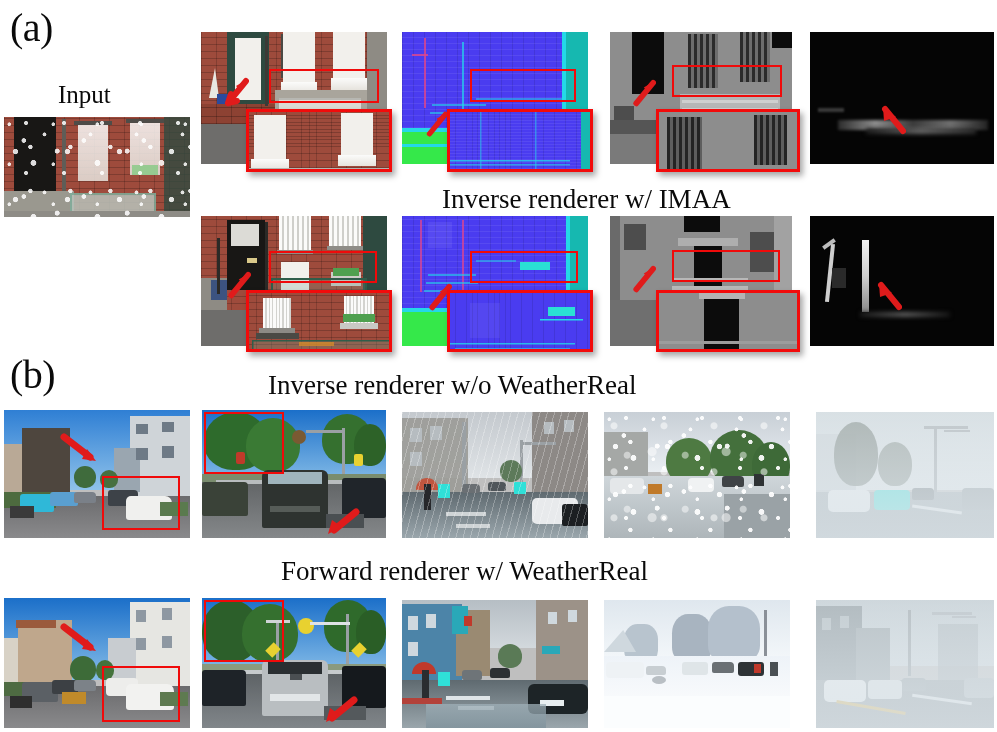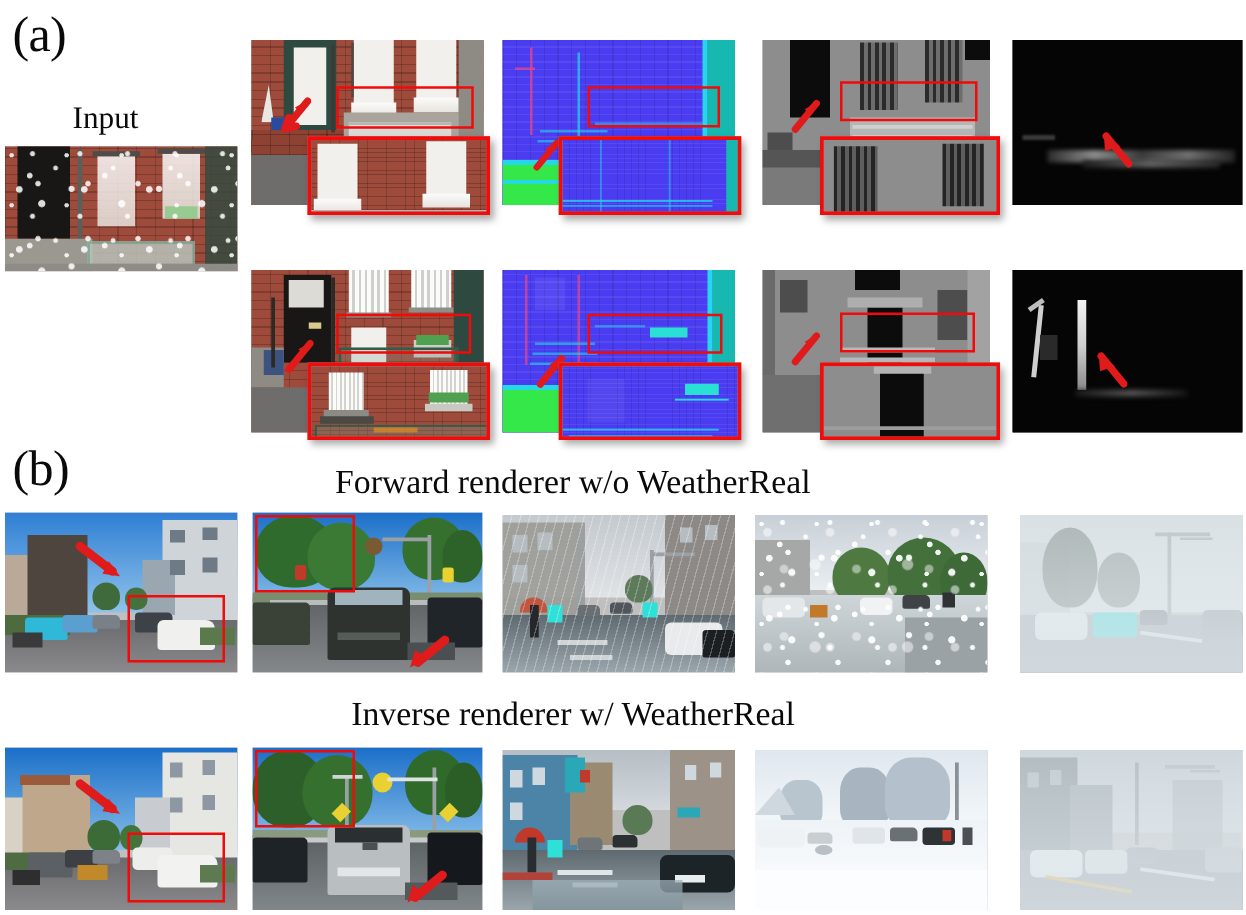--- a/index.html
+++ b/index.html
@@ -144,20 +144,21 @@
 </head>
 <body>
 
 <div id="figure">
 
   <div class="panel-label sect-label" style="left:10px; top:8px;">(a)</div>
 
   <div class="panel-label col-title" style="left:58px; top:82px;">Input</div>
 
 
+  <div class="panel-label row-title" style="left:442px; top:186px;">Inverse renderer w/ IMAA</div>
 
   <div class="img-panel" style="left:4px; top:117px; width:186px; height:100px;">
     <div class="scene brick">
       <div class="obj blackdoor" style="left:10px; top:0; width:42px; height:74px;"></div>
       <div class="obj" style="left:58px; top:2px; width:4px; height:96px; background:#5f5d57;"></div>
       <div class="obj win-shade" style="left:74px; top:8px; width:30px; height:56px; opacity:.85;"></div>
       <div class="obj" style="left:70px; top:4px; width:38px; height:4px; background:#4e4c48;"></div>
       <div class="obj win-shade" style="left:126px; top:6px; width:30px; height:52px; opacity:.85;"></div>
       <div class="obj" style="left:122px; top:2px; width:38px; height:4px; background:#4e4c48;"></div>
       <div class="obj" style="left:128px; top:48px; width:26px; height:10px; background:#7fc97f; opacity:.75;"></div>
@@ -400,23 +401,23 @@
     <div class="arrow" style="left:58px; top:62px; width:34px; height:34px;">
       <svg viewBox="0 0 34 34" width="34" height="34">
         <path d="M31 29 L13 7" stroke="#e01b1b" stroke-width="6" fill="none" stroke-linecap="round"></path>
         <path d="M11 5 L12 19 L24 15 Z" fill="#e01b1b"></path>
       </svg>
     </div>
   </div>
 
   <div class="panel-label sect-label" style="left:10px; top:355px;">(b)</div>
 
-  <div class="panel-label row-title" style="left:268px; top:372px;">Forward renderer w/o WeatherReal</div>
-
-  <div class="panel-label row-title" style="left:281px; top:558px;">Inverse renderer w/ WeatherReal</div>
+  <div class="panel-label row-title" style="left:268px; top:372px;">Inverse renderer w/o WeatherReal</div>
+
+  <div class="panel-label row-title" style="left:281px; top:558px;">Forward renderer w/ WeatherReal</div>
 
   <div class="img-panel" style="left:4px; top:410px; width:186px; height:128px;">
     <div class="scene">
       <div class="sky sky-blue" style="top:0; height:80px;"></div>
       <div class="bldg" style="left:0; top:34px; width:34px; height:52px; background:#b9a996;"></div>
       <div class="bldg" style="left:18px; top:18px; width:48px; height:70px; background:#4e463e;"></div>
       <div class="bldg" style="left:126px; top:6px; width:60px; height:84px; background:#cfd4d8;"></div>
       <div class="bldg" style="left:110px; top:38px; width:26px; height:44px; background:#9aa6b0;"></div>
       <div class="obj" style="left:132px; top:14px; width:12px; height:10px; background:#6e7a86;"></div>
       <div class="obj" style="left:158px; top:12px; width:12px; height:10px; background:#6e7a86;"></div>

